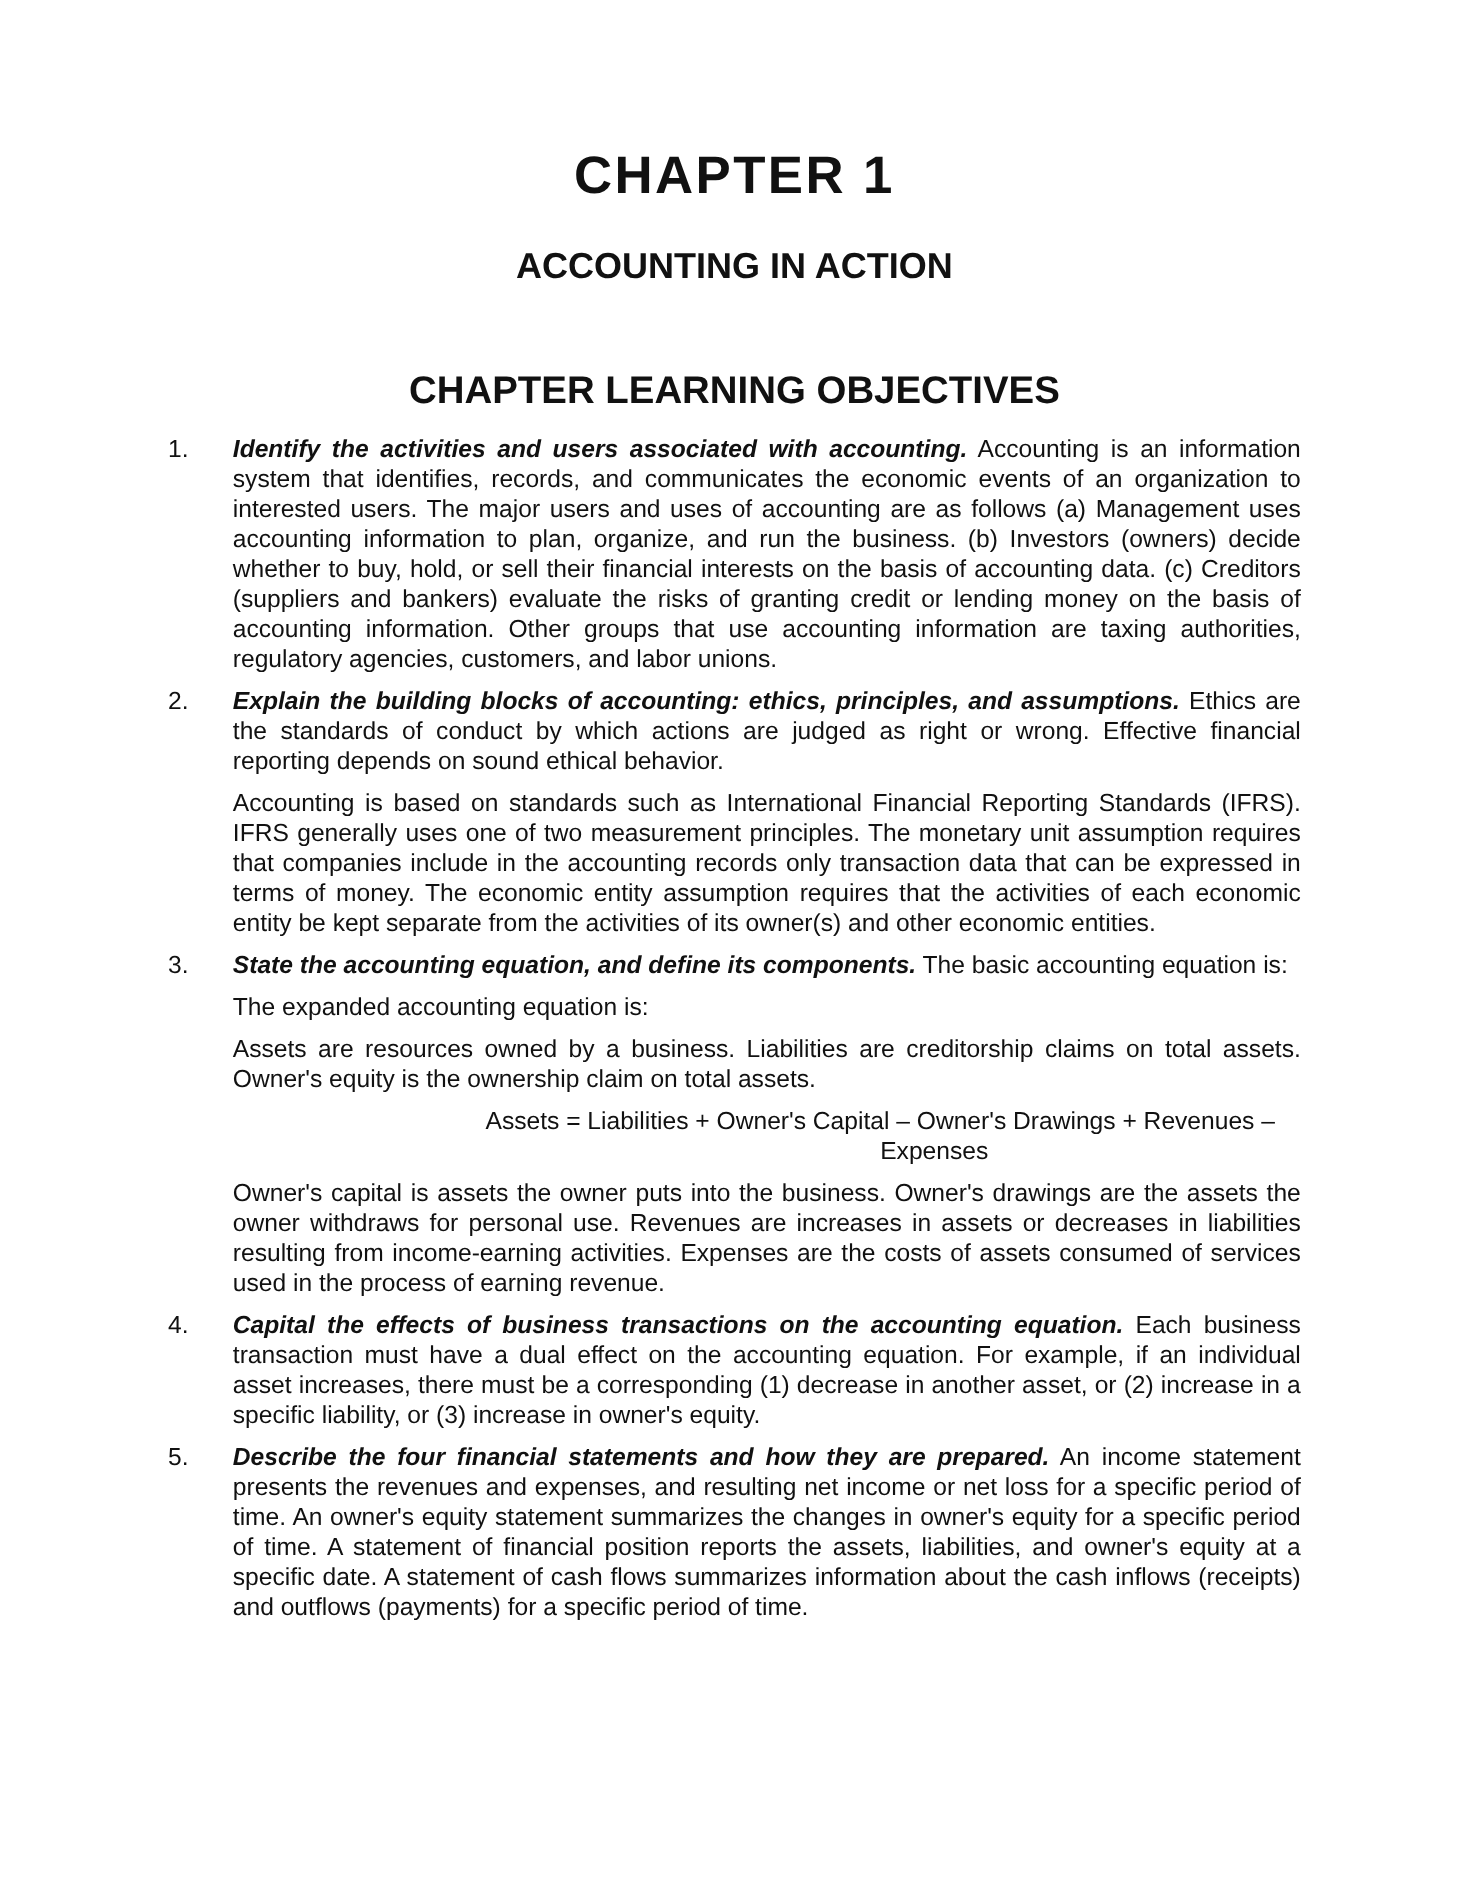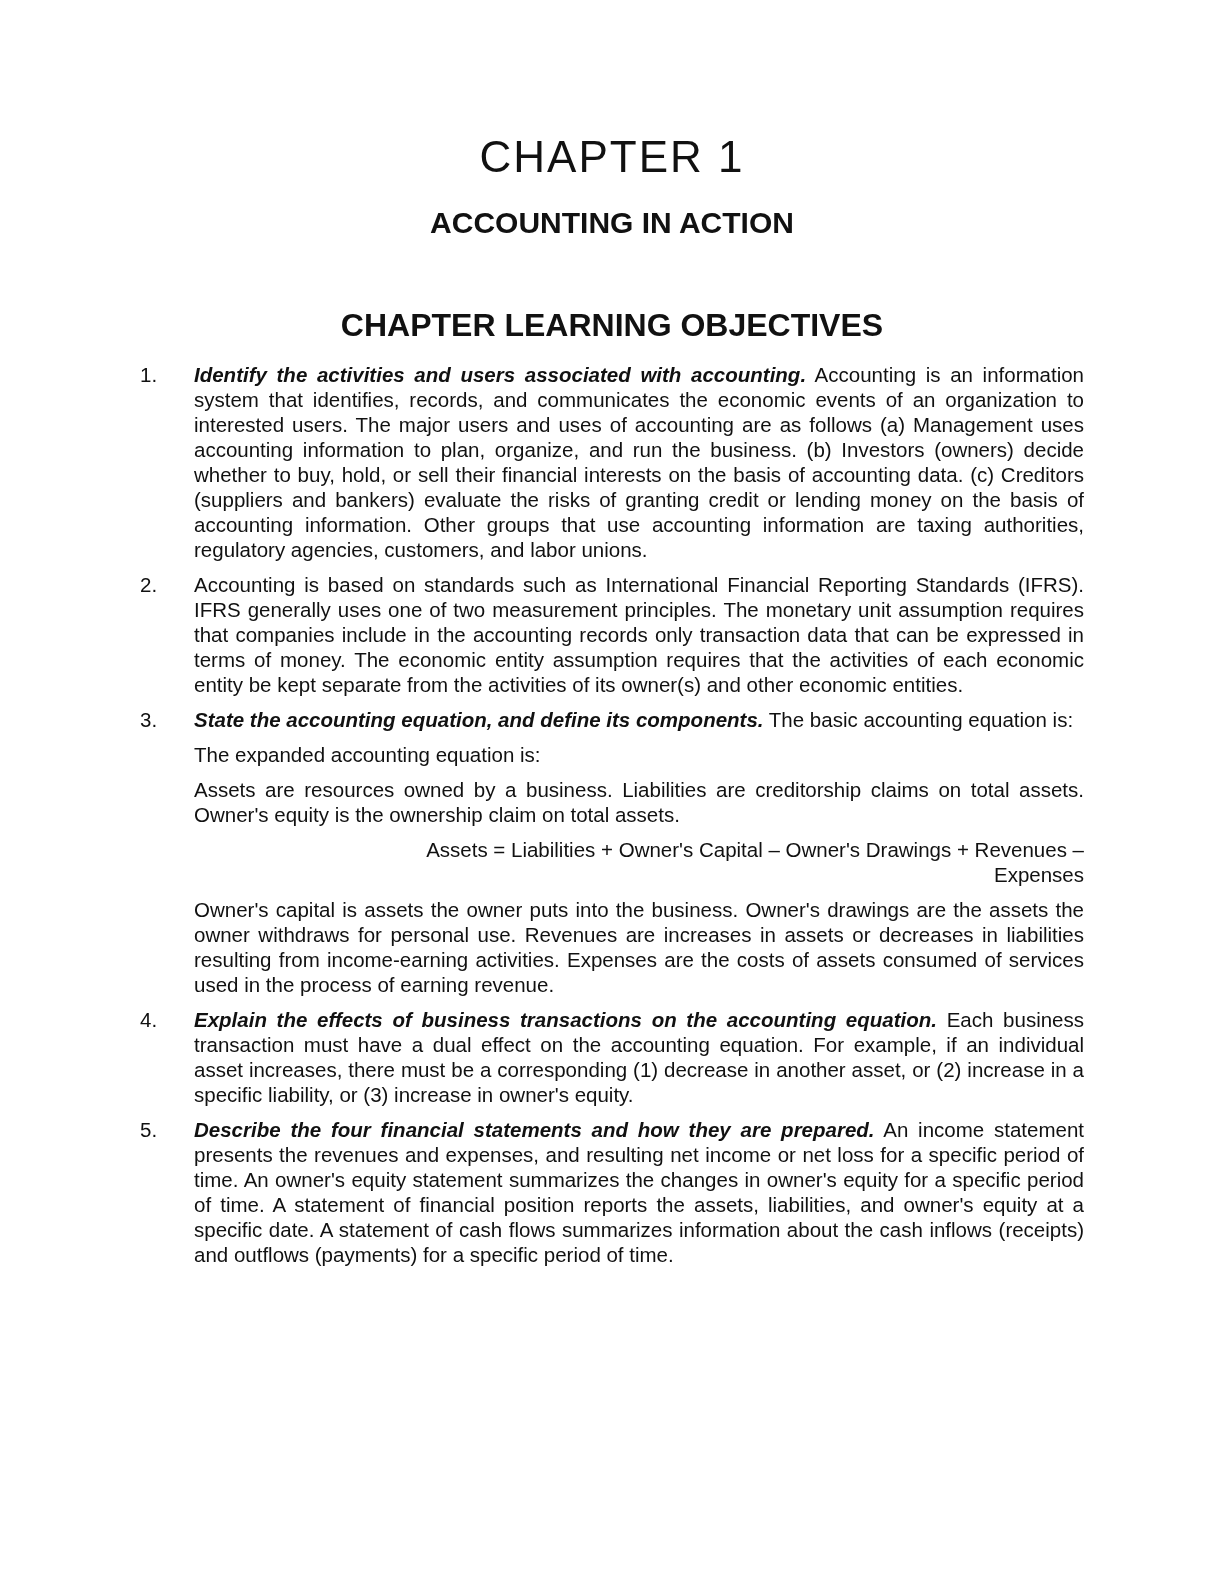--- a/index.html
+++ b/index.html
@@ -1,57 +1,58 @@
 <!DOCTYPE html>
 <html><head>
 <meta charset="utf-8">
 <style>
   html, body { margin: 0; padding: 0; background: #ffffff; }
   body { width: 1224px; height: 1584px; position: relative; font-family: "Liberation Sans", sans-serif; color: #111; }
   .page { position: absolute; left: 0; top: 0; width: 1224px; height: 1584px; }
-  .chapter { position: absolute; top: 132px; left: 0; width: 1224px; text-align: center; font-size: 44px; font-weight: normal; letter-spacing: 2px; margin: 0; }
+  .chapter { position: absolute; top: 122px; left: 0; width: 1224px; text-align: center; font-size: 44px; font-weight: bold; letter-spacing: 2px; margin: 0; }
   .subtitle { position: absolute; top: 206px; left: 0; width: 1224px; text-align: center; font-size: 30px; font-weight: bold; margin: 0; }
   .section { position: absolute; top: 307px; left: 0; width: 1224px; text-align: center; font-size: 32px; font-weight: bold; margin: 0; }
   .objectives { position: absolute; top: 362px; left: 140px; width: 944px; margin: 0; padding: 0; list-style: none; }
   .obj { position: relative; padding-left: 38px; font-size: 20.5px; line-height: 25px; text-align: justify; margin-bottom: 10px; }
   .num { position: absolute; left: 0; top: 0; }
   .obj p { margin: 0 0 10px 16px; }
   .obj p:last-child { margin-bottom: 0; }
   .lead { font-weight: bold; font-style: italic; }
   .eq-center { text-align: center; margin: 8px 0 10px 0 !important; }
-  .eq-expanded { padding-left: 205px; text-align: right; margin: 8px 0 10px 0 !important; }
+  .eq-expanded { padding-left: 205px; text-align: center; margin: 8px 0 10px 0 !important; }
   .eq-expanded .eq-cont { display: block; padding-left: 90px; }
 </style>
 </head>
 <body>
 
 <div class="page">
   <h1 class="chapter">CHAPTER 1</h1>
   <h2 class="subtitle">ACCOUNTING IN ACTION</h2>
   <h3 class="section">CHAPTER LEARNING OBJECTIVES</h3>
 
   <ol class="objectives">
     <li class="obj">
       <span class="num">1.</span>
       <p><span class="lead">Identify the activities and users associated with accounting.</span> <span>Accounting is an information system that identifies, records, and communicates the economic events of an organization to interested users. The major users and uses of accounting are as follows (a) Management uses accounting information to plan, organize, and run the business. (b) Investors (owners) decide whether to buy, hold, or sell their financial interests on the basis of accounting data. (c) Creditors (suppliers and bankers) evaluate the risks of granting credit or lending money on the basis of accounting information. Other groups that use accounting information are taxing authorities, regulatory agencies, customers, and labor unions.</span></p>
     </li>
     <li class="obj">
       <span class="num">2.</span>
+      <p><span class="lead">Explain the building blocks of accounting: ethics, principles, and assumptions.</span> <span>Ethics are the standards of conduct by which actions are judged as right or wrong. Effective financial reporting depends on sound ethical behavior.</span></p>
       <p>Accounting is based on standards such as International Financial Reporting Standards (IFRS). IFRS generally uses one of two measurement principles. The monetary unit assumption requires that companies include in the accounting records only transaction data that can be expressed in terms of money. The economic entity assumption requires that the activities of each economic entity be kept separate from the activities of its owner(s) and other economic entities.</p>
     </li>
     <li class="obj">
       <span class="num">3.</span>
       <p><span class="lead">State the accounting equation, and define its components.</span> <span>The basic accounting equation is:</span></p>
       <p>The expanded accounting equation is:</p>
       <p>Assets are resources owned by a business. Liabilities are creditorship claims on total assets. Owner's equity is the ownership claim on total assets.</p>
       <p class="eq-expanded"><span>Assets = Liabilities + Owner's Capital – Owner's Drawings + Revenues –</span><span class="eq-cont">Expenses</span></p>
       <p>Owner's capital is assets the owner puts into the business. Owner's drawings are the assets the owner withdraws for personal use. Revenues are increases in assets or decreases in liabilities resulting from income-earning activities. Expenses are the costs of assets consumed of services used in the process of earning revenue.</p>
     </li>
     <li class="obj">
       <span class="num">4.</span>
-      <p><span class="lead">Explain the effects of business transactions on the accounting equation.</span> <span>Each business transaction must have a dual effect on the accounting equation. For example, if an individual asset increases, there must be a corresponding (1) decrease in another asset, or (2) increase in a specific liability, or (3) increase in owner's equity.</span></p>
+      <p><span class="lead">Capital the effects of business transactions on the accounting equation.</span> <span>Each business transaction must have a dual effect on the accounting equation. For example, if an individual asset increases, there must be a corresponding (1) decrease in another asset, or (2) increase in a specific liability, or (3) increase in owner's equity.</span></p>
     </li>
     <li class="obj">
       <span class="num">5.</span>
       <p><span class="lead">Describe the four financial statements and how they are prepared.</span> <span>An income statement presents the revenues and expenses, and resulting net income or net loss for a specific period of time. An owner's equity statement summarizes the changes in owner's equity for a specific period of time. A statement of financial position reports the assets, liabilities, and owner's equity at a specific date. A statement of cash flows summarizes information about the cash inflows (receipts) and outflows (payments) for a specific period of time.</span></p>
     </li>
   </ol>
 </div>
 
 </body></html>

